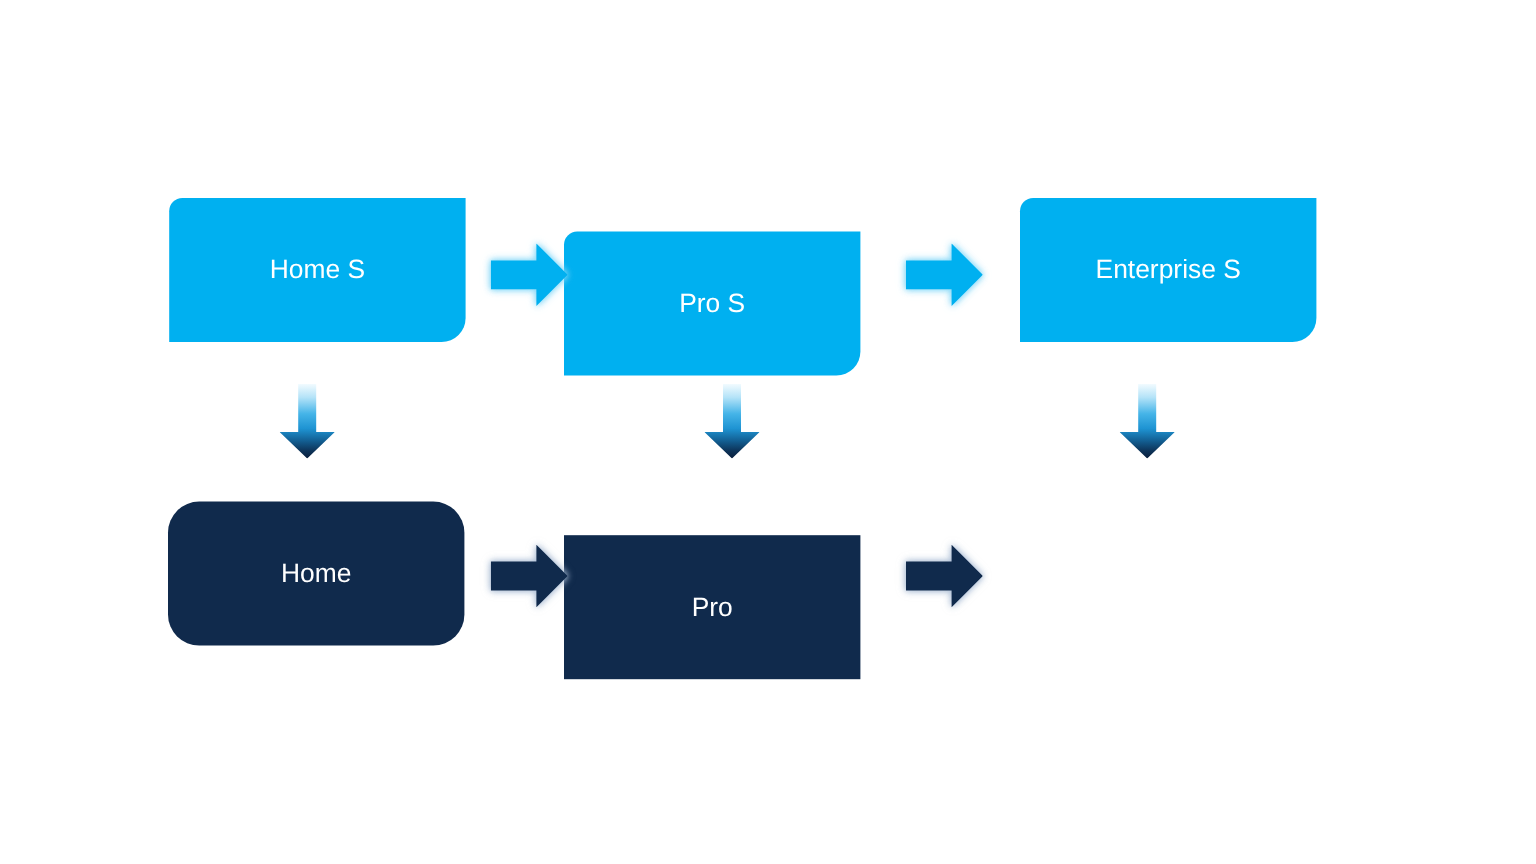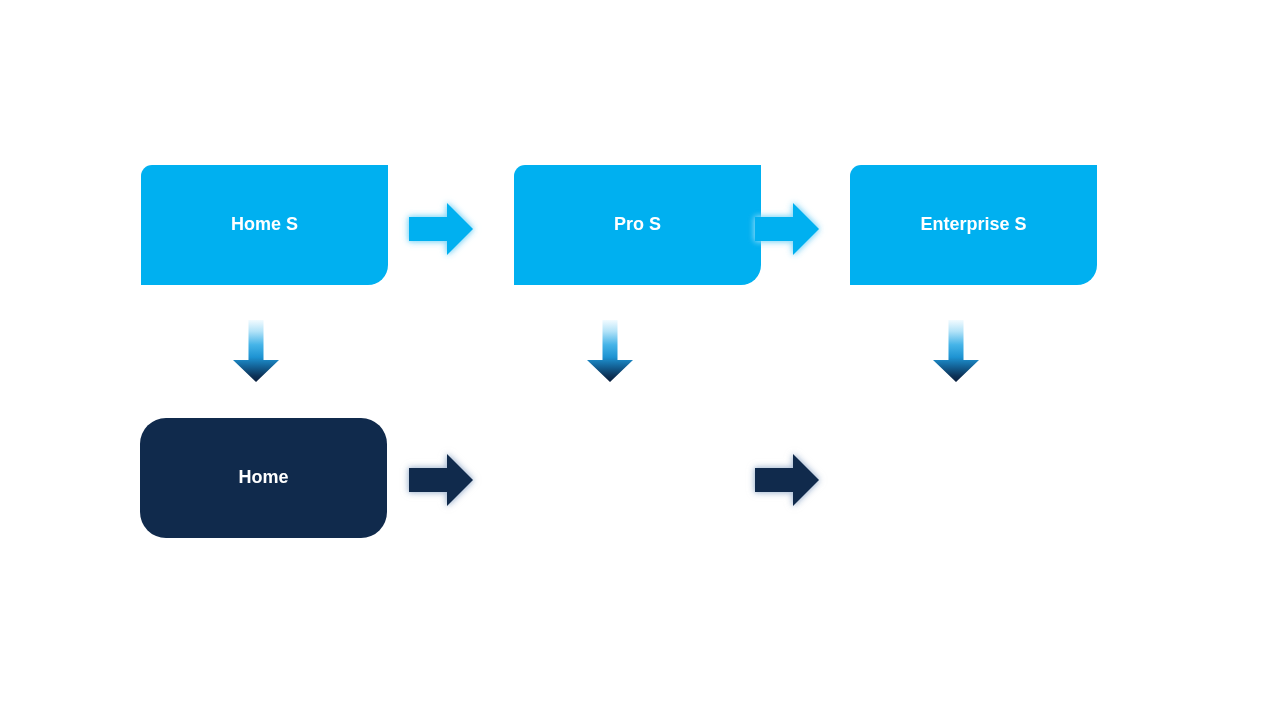--- a/index.html
+++ b/index.html
@@ -16,37 +16,36 @@
     overflow: hidden;
   }
   .box {
     position: absolute;
     width: 247px;
     height: 120px;
     display: flex;
     align-items: center;
     justify-content: center;
     color: #ffffff;
-    font-size: 18px;
+    font-size: 22px;
     line-height: 1.2;
     text-align: center;
-    font-weight: bold;
   }
   .box-top {
     top: 165px;
     background: #00b0f0;
     border-radius: 11px 0 20px 0;
   }
   .box-bottom {
     top: 418px;
     background: #102a4c;
     border-radius: 0;
   }
   .col1 { left: 141px; }
-  .col2 { left: 514px; }
+  .col2 { left: 470px; margin-top: 28px; }
   .col3 { left: 850px; }
   .col1b { left: 140px; border-radius: 26px; }
 
   .h-arrow {
     position: absolute;
     width: 64px;
     height: 52px;
   }
   .h-arrow-top { top: 203px; }
   .h-arrow-bottom { top: 454px; }
@@ -132,20 +131,23 @@
   </div>
   <div class="v-arrow v-arrow-3">
     <svg width="46" height="62" viewBox="0 0 46 62">
       <polygon points="15.5,0 30.5,0 30.5,40 46,40 23,62 0,40 15.5,40" fill="url(#downGrad)"></polygon>
     </svg>
   </div>
 
   <div class="box box-bottom col1b">
     <span>Home</span>
   </div>
+  <div class="box box-bottom col2">
+    <span>Pro</span>
+  </div>
 
   <div class="h-arrow h-arrow-bottom h-arrow-1 h-arrow-navy">
     <svg width="64" height="52" viewBox="0 0 64 52">
       <polygon points="0,14 38,14 38,0 64,26 38,52 38,38 0,38" fill="#102a4c"></polygon>
     </svg>
   </div>
   <div class="h-arrow h-arrow-bottom h-arrow-2 h-arrow-navy">
     <svg width="64" height="52" viewBox="0 0 64 52">
       <polygon points="0,14 38,14 38,0 64,26 38,52 38,38 0,38" fill="#102a4c"></polygon>
     </svg>

